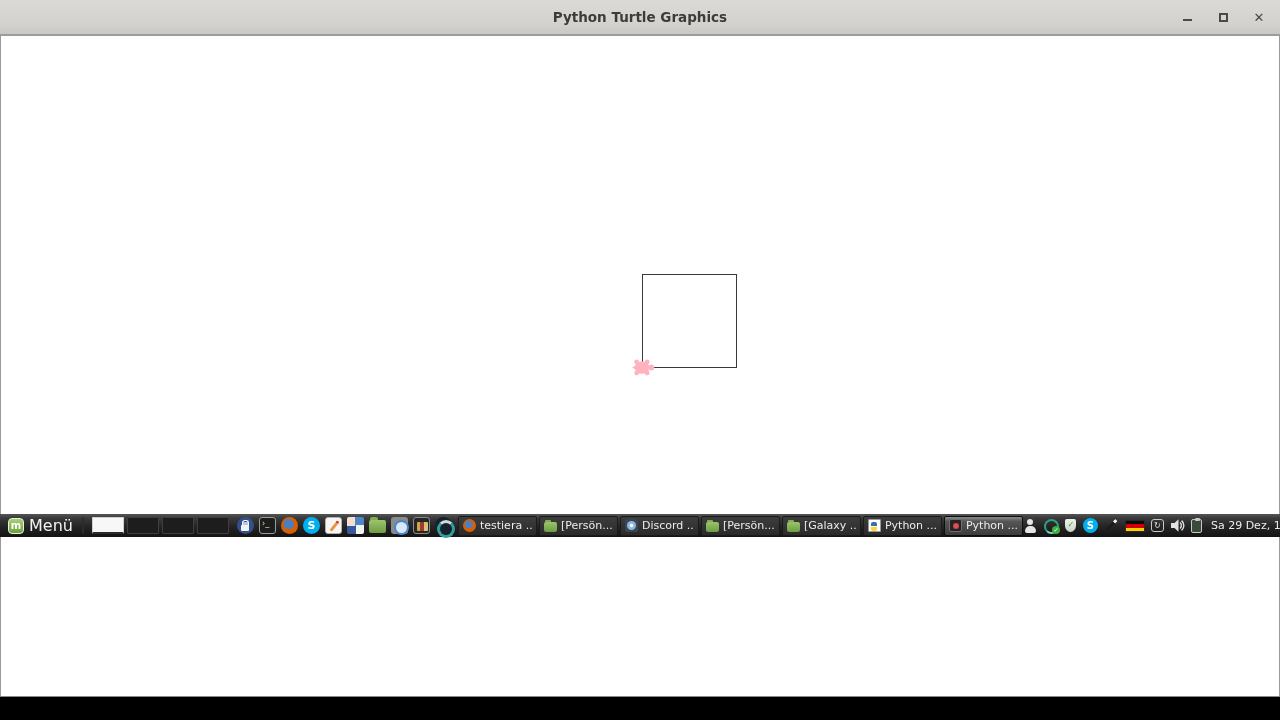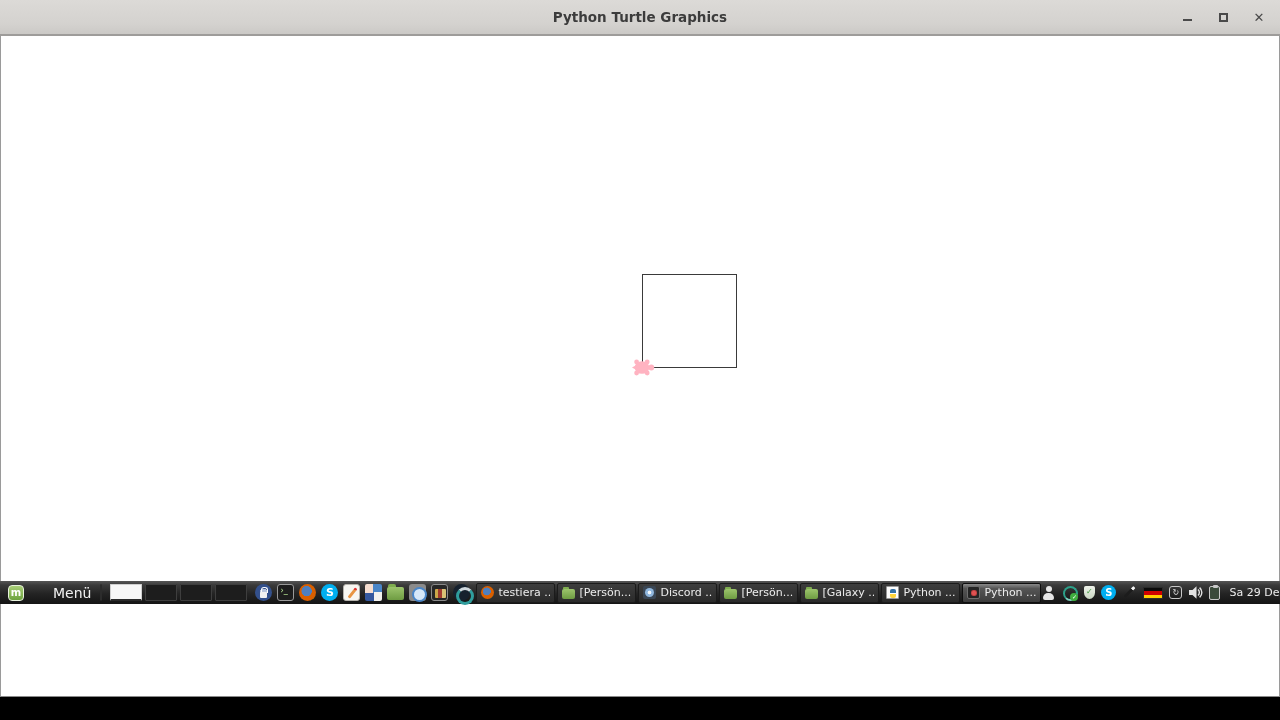--- a/index.html
+++ b/index.html
@@ -1,18 +1,18 @@
 <!DOCTYPE html>
 <html><head>
 <meta charset="utf-8">
 <style>
   * { margin:0; padding:0; box-sizing:border-box; }
   html,body { width:1280px; height:720px; overflow:hidden; }
   body { font-family:"DejaVu Sans","Liberation Sans",sans-serif; background:#000; }
-  .screen { position:relative; width:1280px; height:604px; background:#fff; }
+  .screen { position:relative; width:1280px; height:537px; background:#fff; }
 
   
   .titlebar { position:absolute; top:0; left:0; width:1280px; height:36px;
     background:linear-gradient(180deg,#dcdad7 0%,#d4d2cf 70%,#cbc9c6 100%);
     border-bottom:2px solid #9e9c9a; }
   .titlebar-title { position:absolute; left:0; right:0; top:0; height:34px;
     display:flex; align-items:center; justify-content:center;
     font-size:13.5px; font-weight:700; color:#3c3c3c; }
   .win-controls { position:absolute; right:10px; top:0; height:34px;
     display:flex; align-items:center; gap:14px; }
@@ -32,21 +32,21 @@
 
   
   .taskbar { position:absolute; left:0; bottom:0; width:1280px; height:23px;
     background:linear-gradient(180deg,#555 0%,#3a3a3a 18%,#242424 55%,#141414 100%);
     display:flex; align-items:center; padding:0 5px; color:#e4e4e4; font-size:11px; }
 
   .menu-btn { display:flex; align-items:center; gap:5px; padding:0 3px; height:21px; }
   .mint-logo { width:16px; height:16px; border-radius:4px;
     background:linear-gradient(180deg,#a9cf78,#6da23e); border:1px solid #e8f2dd;
     color:#fff; font-size:10px; font-weight:700; display:flex; align-items:center; justify-content:center; }
-  .menu-label { color:#f2f2f2; font-size:14px;margin-left:24px; }
+  .menu-label { color:#f2f2f2; font-size:16px; }
 
   .show-desktop { width:22px; height:17px; margin-left:6px; position:relative;
     background:linear-gradient(180deg,#b9dc8e 0%,#86b356 55%,#5d8c33 100%);
     border:1px solid #2c2c2c; border-radius:2px; }
   .show-desktop::after { content:""; position:absolute; left:2px; right:2px; bottom:1px;
     height:3px; background:#47691f; border-radius:1px; }
 
   .workspaces { display:flex; gap:3px; margin-left:8px; }
   .ws { width:32px; height:17px; background:#1d1d1d; border:1px solid #3e3e3e; border-radius:1px; }
   .ws.active { background:#f7f7f7; border-color:#cfcfcf; border-bottom:2px solid #2a2a2a; }

